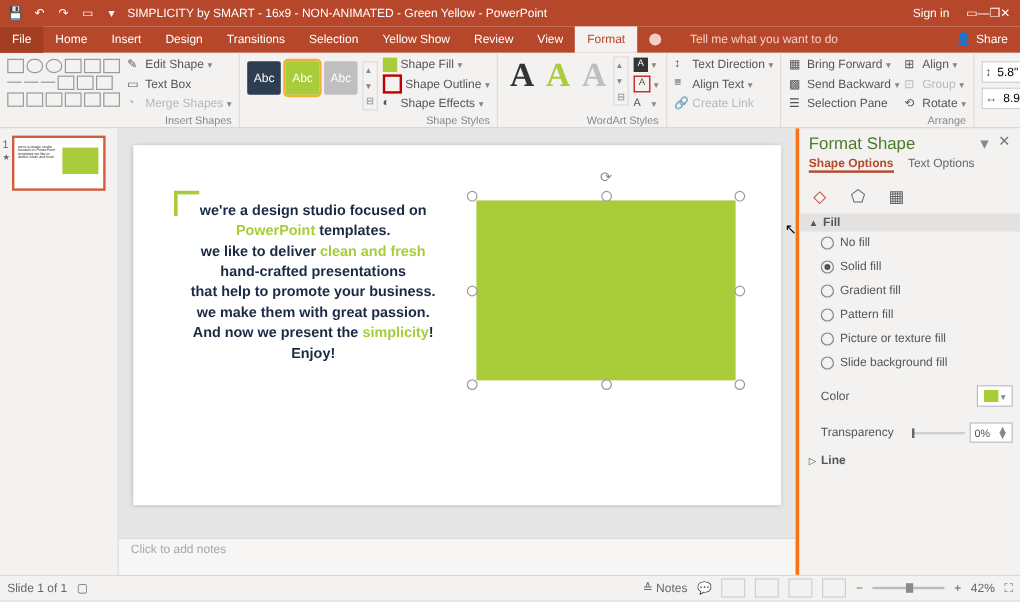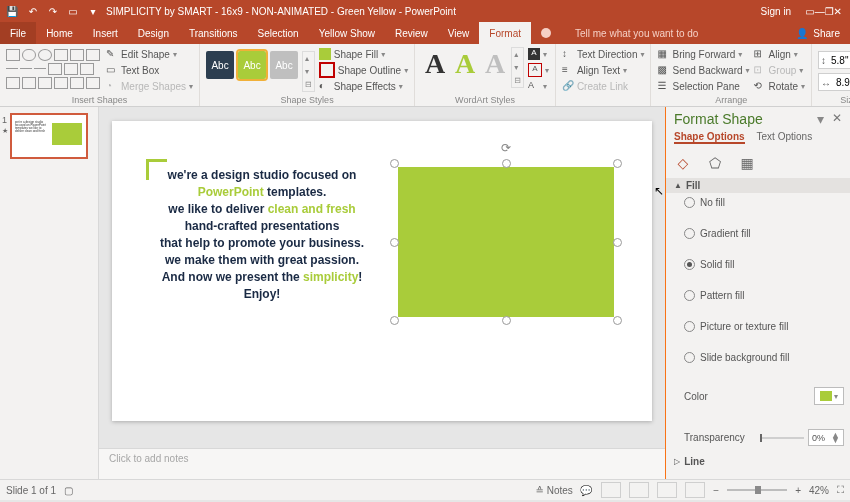--- a/index.html
+++ b/index.html
@@ -13,21 +13,21 @@
 .tabs{height:22px;background:#b7472a;display:flex;color:#fff;font-size:10px}
 .tabs .tab{padding:0 10px;display:flex;align-items:center;cursor:pointer;white-space:nowrap}
 .tabs .tab.file{background:#a33e23}
 .tabs .tab.active{background:#f3f2f1;color:#b7472a}
 .tabs .tell{flex:1;display:flex;align-items:center;gap:24px;padding:0 10px;color:#f5cfc5}
 .tabs .tell .bulb{width:10px;height:10px;border-radius:50%;background:#f5cfc5;display:inline-block}
 .tabs .share{padding:0 10px;display:flex;align-items:center;gap:4px;cursor:pointer}
 .ribbon{height:62px;background:#f3f2f1;border-bottom:1px solid #d0d0d0;display:flex;font-size:9px;color:#555}
 .group{border-right:1px solid #e0ddda;display:flex;flex-direction:column;padding:3px 6px 0 6px}
 .group .body{flex:1;display:flex;align-items:flex-start;gap:4px}
-.group .label{text-align:center;font-size:9px;color:#888;padding:1px 0}
+.group .label{text-align:right;font-size:9px;color:#888;padding:1px 0}
 .shapegrid{width:96px;display:flex;flex-wrap:wrap;gap:2px;padding-top:2px}
 .shapegrid span{width:12px;height:10px;border:1px solid #9a9a9a;display:inline-block}
 .shapegrid span.line{border:none;border-top:1px solid #9a9a9a;height:0;margin-top:5px}
 .vcol{display:flex;flex-direction:column;gap:2px;font-size:10px}
 .vcol .item{display:flex;align-items:center;gap:3px;cursor:pointer;white-space:nowrap;color:#555;height:14px}
 .vcol .item.dis{color:#b8b8b8}
 .ico{width:12px;height:12px;display:inline-block}
 .swatch{width:28px;height:28px;border-radius:2px;display:flex;align-items:center;justify-content:center;color:#fff;font-size:10px;cursor:pointer}
 .wa{width:28px;height:34px;font-family:"Times New Roman",serif;font-size:28px;font-weight:bold;display:flex;align-items:center;justify-content:center;cursor:pointer}
 .chev{font-size:8px;color:#888}
@@ -45,31 +45,31 @@
 .canvas-area{flex:1;display:flex;align-items:flex-start;justify-content:center;overflow:hidden;padding-top:14px}
 .slide{width:540px;height:300px;background:#fff;box-shadow:0 1px 4px rgba(0,0,0,.25);position:relative}
 .bracket{position:absolute;left:34px;top:38px;width:18px;height:18px;border-left:3px solid #a9cc3a;border-top:3px solid #a9cc3a}
 .txtblock{position:absolute;left:42px;top:46px;width:216px;font-family:Arial,sans-serif;font-size:12px;font-weight:bold;color:#1a2a44;text-align:center;line-height:17px}
 .txtblock .hl{color:#a9cc3a}
 .shape-sel{position:absolute;left:282px;top:42px;width:224px;height:158px}
 .greenrect{position:absolute;left:4px;top:4px;right:4px;bottom:4px;background:#a9cc3a}
 .handle{position:absolute;width:7px;height:7px;background:#fff;border:1px solid #9a9a9a;border-radius:50%}
 .rot{position:absolute;left:50%;top:-22px;transform:translateX(-50%);font-size:12px;color:#888}
 .notes{height:22px;background:#f7f6f5;border-top:1px solid #d8d8d8;color:#a6a6a6;font-size:10px;padding:4px 10px}
-.pane{width:184px;background:#f3f2f1;border-left:1px solid #f97316;display:flex;flex-direction:column;font-size:11px}
+.pane{width:184px;background:#f3f2f1;border-left:3px solid #f97316;display:flex;flex-direction:column;font-size:11px}
 .pane .hdr{display:flex;align-items:center;justify-content:space-between;padding:4px 8px;color:#4a7a2a;font-size:14px}
 .pane .hdr .x{color:#777;cursor:pointer;font-size:12px}
 .pane .opts{display:flex;gap:12px;padding:0 8px 4px;font-size:10px}
 .pane .opts .o{cursor:pointer;color:#666}
 .pane .opts .o.active{color:#b7472a;border-bottom:2px solid #b7472a;font-weight:bold}
 .pane .icons{display:flex;gap:14px;padding:6px 8px}
 .pane .icons span{width:18px;height:18px;display:flex;align-items:center;justify-content:center;cursor:pointer;color:#666;font-size:14px}
 .pane .icons span.active{color:#b7472a}
 .sect-hdr{background:#e4e2e0;padding:2px 8px;font-size:10px;color:#555;display:flex;align-items:center;gap:4px;cursor:pointer}
-.sect-body{padding:4px 6px 8px 18px;display:flex;flex-direction:column;gap:20px;font-size:10px;color:#555}
+.sect-body{padding:4px 6px 8px 18px;display:flex;flex-direction:column;gap:9px;font-size:10px;color:#555}
 .radio{display:flex;align-items:center;gap:5px;cursor:pointer}
 .radio .r{width:9px;height:9px;border:1px solid #888;border-radius:50%;display:inline-flex;align-items:center;justify-content:center}
 .radio .r.checked::after{content:"";width:5px;height:5px;background:#555;border-radius:50%}
 .prop{display:flex;align-items:center;justify-content:space-between;margin-top:4px;font-size:10px}
 .colorbtn{width:28px;height:16px;border:1px solid #bcbcbc;background:#fff;display:flex;align-items:center;justify-content:center;cursor:pointer;gap:2px}
 .colorbtn .sw{width:12px;height:10px;background:#a9cc3a}
 .trans{display:flex;align-items:center;gap:4px}
 .trans .track{width:44px;height:2px;background:#cfcfcf;position:relative}
 .trans .track::before{content:"";position:absolute;left:0;top:-3px;width:2px;height:8px;background:#666}
 .numfield{display:flex;align-items:center;border:1px solid #bcbcbc;background:#fff;height:15px}
@@ -371,26 +371,26 @@
       <span style="font-size:8px">▲</span>
       <span style="font-weight:bold">Fill</span>
       <span class="cursor-img" style="left:-12px;top:6px">↖</span>
     </div>
     <div class="sect-body">
       <label class="radio">
           <span class="r"></span>
           <span>No fill</span>
         </label>
       <label class="radio">
+          <span class="r checked"></span>
+          <span>Solid fill</span>
+        </label>
+      <label class="radio">
           <span class="r"></span>
           <span>Gradient fill</span>
-        </label>
-      <label class="radio">
-          <span class="r checked"></span>
-          <span>Solid fill</span>
         </label>
       <label class="radio">
           <span class="r"></span>
           <span>Pattern fill</span>
         </label>
       <label class="radio">
           <span class="r"></span>
           <span>Picture or texture fill</span>
         </label>
       <label class="radio">

